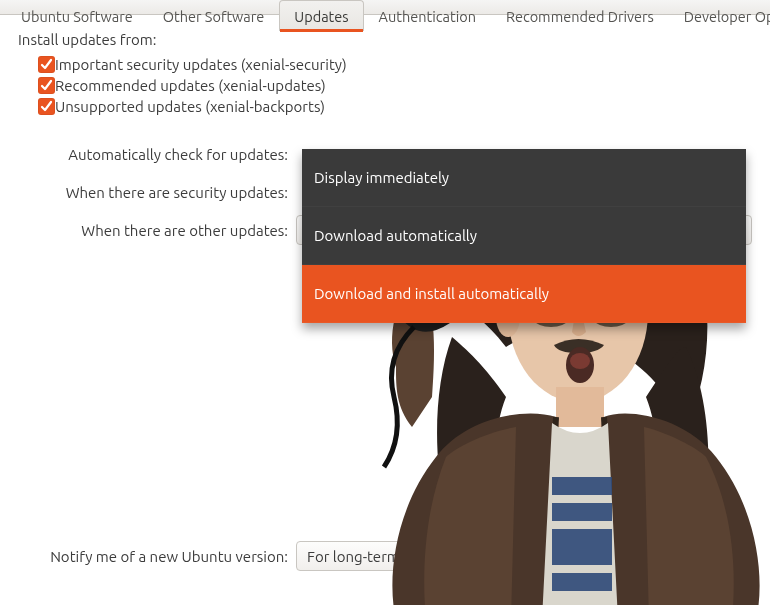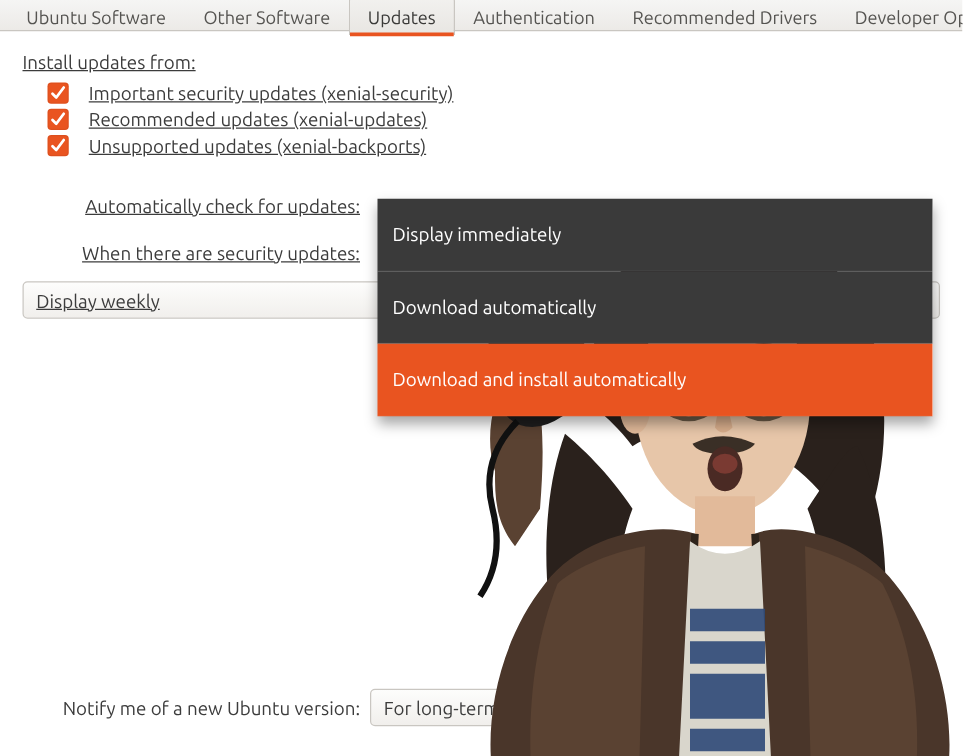--- a/index.html
+++ b/index.html
@@ -7,25 +7,25 @@
   body {
     width:770px; height:605px;
     font-family: "Ubuntu", "Noto Sans", "DejaVu Sans", sans-serif;
     font-size:15px; color:#3c3c3c;
     background:#ffffff;
     overflow:hidden;
     position:relative;
   }
   
   .tabbar {
-    display:flex; align-items:center;
+    display:flex; align-items:flex-start;
     background:linear-gradient(#f5f5f4,#eceae7);
     border-bottom:1px solid #c9c6c1;
     height:15px;
-    padding:12px 6px;
+    padding:0 6px;
   }
   .tab {
     padding:7px 14px 6px;
     font-size:14.5px;
     color:#555451;
     cursor:pointer;
     border:1px solid transparent;
     border-bottom:none;
     margin-bottom:-1px;
     white-space:nowrap;
@@ -39,24 +39,23 @@
   }
   .tab.active::after{
     content:""; position:absolute; left:0; right:0; bottom:-1px; height:3px;
     background:#e95420;
   }
   
   .pane {
     padding:14px 18px 10px 18px;
     height:calc(100% - 33px);
     position:relative;
-    text-decoration:underline;
   }
   .section-title { font-size:15px; color:#3c3c3c; margin:2px 0 8px 0;}
-  .chk-row { display:flex; align-items:center; gap:16px; margin:4px 0 4px 20px; }
+  .chk-row { display:flex; align-items:center; gap:0; margin:4px 0 4px 20px; }
   .chk {
     width:17px; height:17px; border-radius:3px;
     background:#e95420; position:relative; flex:0 0 17px;
     box-shadow:inset 0 0 0 1px rgba(0,0,0,.05);
   }
   .chk svg{ position:absolute; left:2px; top:2px; }
   .form-rows { margin-top:22px; }
   .form-row { display:flex; align-items:center; height:34px; margin-bottom:4px;}
   .form-label { width:278px; text-align:right; padding-right:8px; color:#3c3c3c;}
   .combo {
@@ -157,20 +156,21 @@
         <span></span>
       </div>
     </div>
     <div class="form-row">
       <div class="form-label">When there are security updates:</div>
       <div class="combo" style="visibility:hidden;">
         <span></span>
       </div>
     </div>
     <div class="form-row">
+      <div class="form-label">When there are other updates:</div>
       <div class="combo">
         <span>Display weekly</span>
         <span class="caret">
           <svg width="10" height="6" viewBox="0 0 10 6">
               <path d="M0 0l5 6 5-6z" fill="#6e6b67"></path>
             </svg>
         </span>
       </div>
     </div>
   </div>

